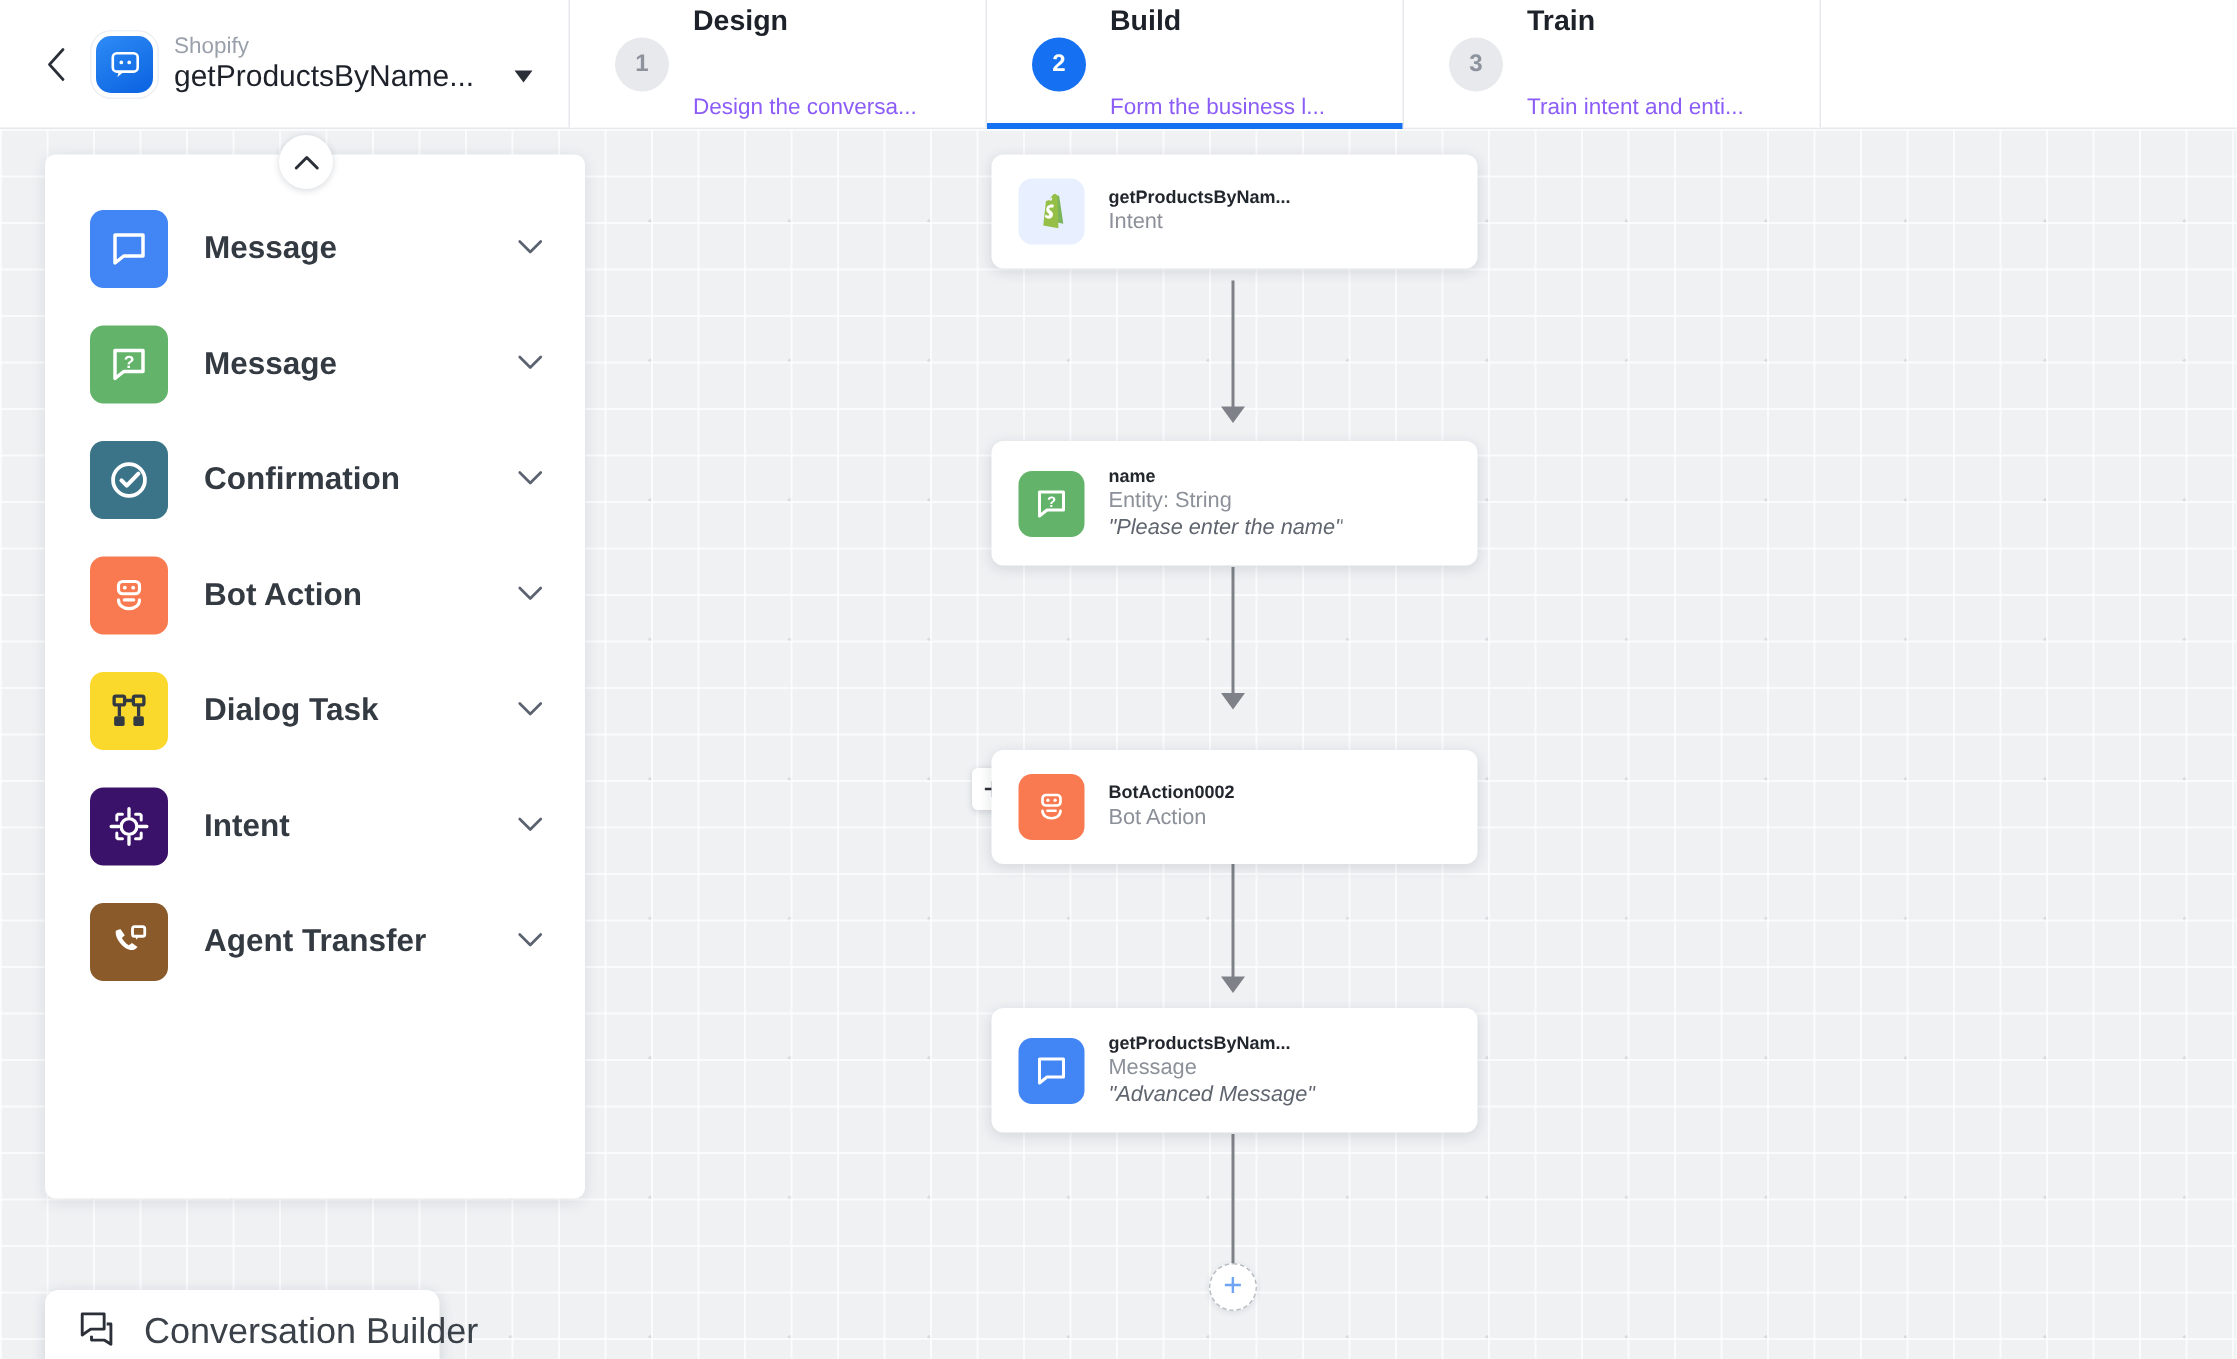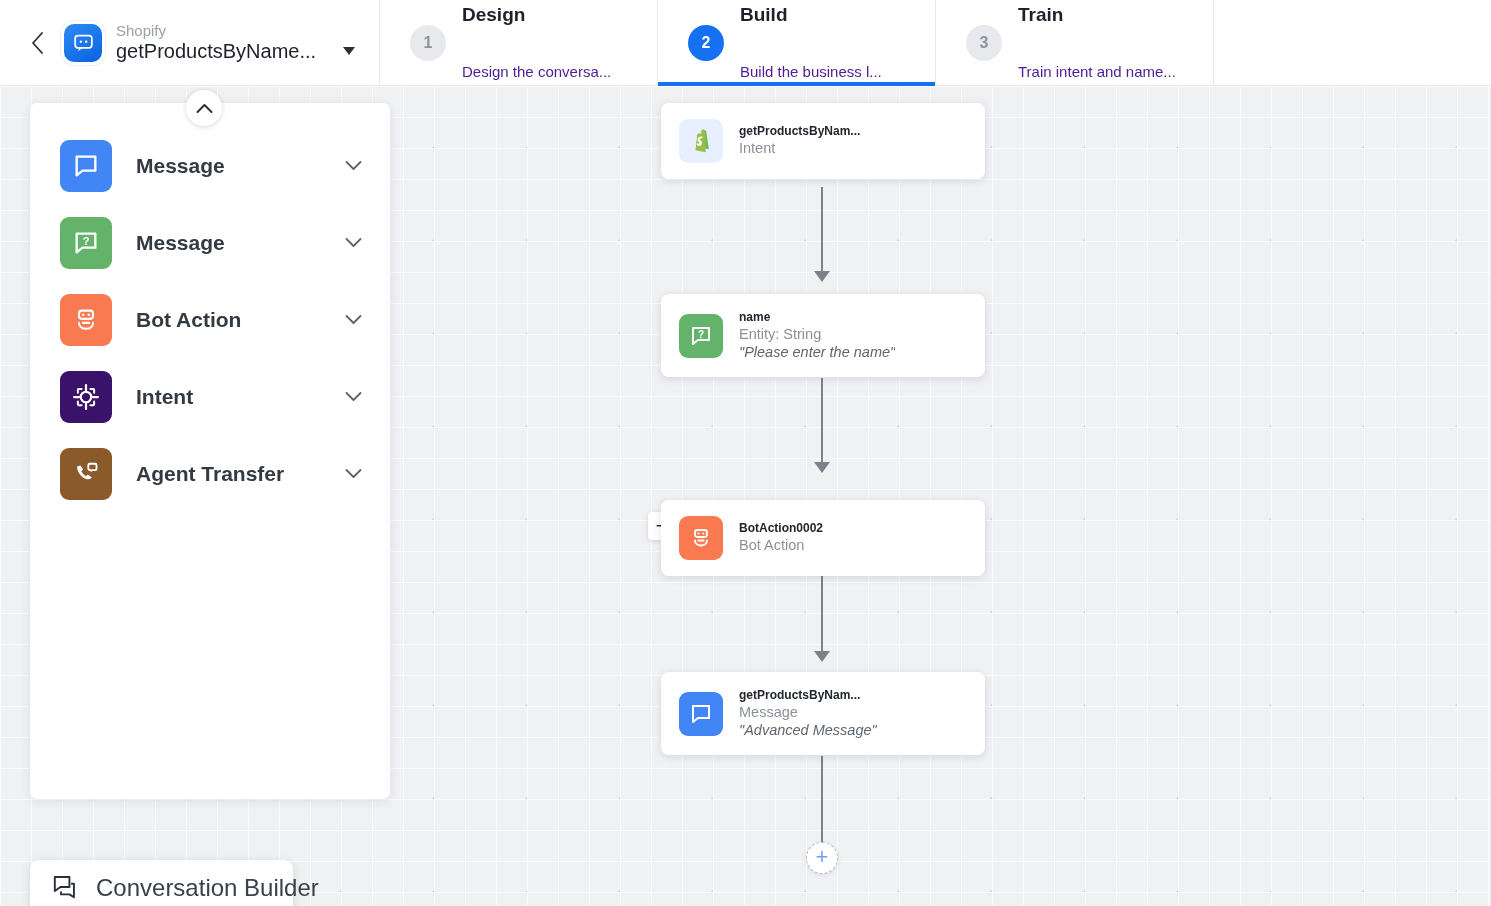--- a/index.html
+++ b/index.html
@@ -71,21 +71,21 @@
     display: flex; align-items: center; justify-content: center;
     flex: none;
   }
   .step.active .step-num { background: #1671f2; color: #ffffff; }
   .step.active::after {
     content: ""; position: absolute; left: 0; right: 0; bottom: -1px;
     height: 4px; background: #1671f2;
   }
   .step-txt { line-height: 1.25; overflow: hidden; }
   .step-title { font-size: 19px; font-weight: 700; color: #1d2129; white-space: nowrap; }
-  .step-desc { font-size: 15px; color: #4c1d95; white-space: nowrap; max-width: 210px; overflow: hidden; margin-top: 36px; }
+  .step-desc { font-size: 15px; color: #8b5cf6; white-space: nowrap; max-width: 210px; overflow: hidden; margin-top: 36px; }
 
   
   .canvas {
     position: absolute; top: 86px; left: 0;
     width: 1491px; height: 820px;
     background-color: #eff1f3;
     background-image:
       linear-gradient(to right, rgba(255,255,255,.75) 1px, transparent 1px),
       linear-gradient(to bottom, rgba(255,255,255,.75) 1px, transparent 1px),
       radial-gradient(circle, #d6d9dd 1.1px, transparent 1.3px);
@@ -228,28 +228,28 @@
         <div class="step-num">1</div>
         <div class="step-txt">
           <div class="step-title">Design</div>
           <div class="step-desc">Design the conversa...</div>
         </div>
       </div>
       <div class="step active">
         <div class="step-num">2</div>
         <div class="step-txt">
           <div class="step-title">Build</div>
-          <div class="step-desc">Build the business l...</div>
+          <div class="step-desc">Form the business l...</div>
         </div>
       </div>
       <div class="step">
         <div class="step-num">3</div>
         <div class="step-txt">
           <div class="step-title">Train</div>
-          <div class="step-desc">Train intent and name...</div>
+          <div class="step-desc">Train intent and enti...</div>
         </div>
       </div>
     </div>
   </div>
 
   <div class="canvas">
 
     <div class="panel-collapse">
       <svg width="17" height="11" viewBox="0 0 17 11" fill="none">
         <path d="M1.5 9L8.5 2l7 7" stroke="#2b2f38" stroke-width="2" stroke-linecap="round" stroke-linejoin="round"></path>
@@ -281,40 +281,71 @@
             </svg>
           </div>
           <div class="panel-label">Message</div>
           <div class="chev">
             <svg width="17" height="11" viewBox="0 0 17 11" fill="none">
                 <path d="M1.5 2l7 7 7-7" stroke="#5c6370" stroke-width="1.8" stroke-linecap="round" stroke-linejoin="round"></path>
               </svg>
           </div>
         </div>
 
+        <div class="panel-item">
+          <div class="tile" style="background:#3b7489">
+            <svg width="30" height="30" viewBox="0 0 24 24" fill="none">
+              <circle cx="12" cy="12" r="8.5" stroke="#fff" stroke-width="2"></circle>
+              <path d="M8 12.2l2.8 2.8L17 8.6" stroke="#fff" stroke-width="2.2" stroke-linecap="round" stroke-linejoin="round"></path>
+            </svg>
+          </div>
+          <div class="panel-label">Confirmation</div>
+          <div class="chev">
+            <svg width="17" height="11" viewBox="0 0 17 11" fill="none">
+                <path d="M1.5 2l7 7 7-7" stroke="#5c6370" stroke-width="1.8" stroke-linecap="round" stroke-linejoin="round"></path>
+              </svg>
+          </div>
+        </div>
 
         <div class="panel-item">
           <div class="tile" style="background:#f97a51">
             <svg width="28" height="28" viewBox="0 0 24 24" fill="none">
               <rect x="6" y="4" width="12" height="7" rx="2.4" stroke="#fff" stroke-width="1.8"></rect>
               <circle cx="9.6" cy="7.5" r="1.1" fill="#fff"></circle>
                 <circle cx="14.4" cy="7.5" r="1.1" fill="#fff"></circle>
               <path d="M6 14.5c0 3 2.6 5 6 5s6-2 6-5" stroke="#fff" stroke-width="1.8" stroke-linecap="round"></path>
               <path d="M9.3 14.5h5.4" stroke="#fff" stroke-width="1.8" stroke-linecap="round"></path>
             </svg>
           </div>
           <div class="panel-label">Bot Action</div>
           <div class="chev">
             <svg width="17" height="11" viewBox="0 0 17 11" fill="none">
                 <path d="M1.5 2l7 7 7-7" stroke="#5c6370" stroke-width="1.8" stroke-linecap="round" stroke-linejoin="round"></path>
               </svg>
           </div>
         </div>
 
 
+        <div class="panel-item">
+          <div class="tile" style="background:#fbd82c">
+            <svg width="28" height="28" viewBox="0 0 24 24" fill="none">
+              <rect x="3.5" y="3.5" width="6" height="5" rx="1" stroke="#343a42" stroke-width="1.9"></rect>
+              <rect x="14.5" y="3.5" width="6" height="5" rx="1" stroke="#343a42" stroke-width="1.9"></rect>
+              <rect x="3.5" y="15" width="6" height="5.5" rx="1" fill="#343a42"></rect>
+              <rect x="14.5" y="15" width="6" height="5.5" rx="1" fill="#343a42"></rect>
+              <path d="M9.5 6h5M6.5 8.5V15M17.5 8.5V15" stroke="#343a42" stroke-width="1.9"></path>
+            </svg>
+          </div>
+          <div class="panel-label">Dialog Task</div>
+          <div class="chev">
+            <svg width="17" height="11" viewBox="0 0 17 11" fill="none">
+                <path d="M1.5 2l7 7 7-7" stroke="#5c6370" stroke-width="1.8" stroke-linecap="round" stroke-linejoin="round"></path>
+              </svg>
+          </div>
+        </div>
 
         <div class="panel-item">
           <div class="tile" style="background:#3b1269">
             <svg width="30" height="30" viewBox="0 0 24 24" fill="none">
               <circle cx="12" cy="12" r="4.2" stroke="#fff" stroke-width="1.8"></circle>
               <path d="M12 2.5v4M12 17.5v4M2.5 12h4M17.5 12h4" stroke="#fff" stroke-width="1.8" stroke-linecap="round"></path>
               <path d="M6 5.5h2.5M5.5 6v2.5M18 5.5h-2.5M18.5 6v2.5M6 18.5h2.5M5.5 18v-2.5M18 18.5h-2.5M18.5 18v-2.5" stroke="#fff" stroke-width="1.6" stroke-linecap="round"></path>
             </svg>
           </div>
           <div class="panel-label">Intent</div>

